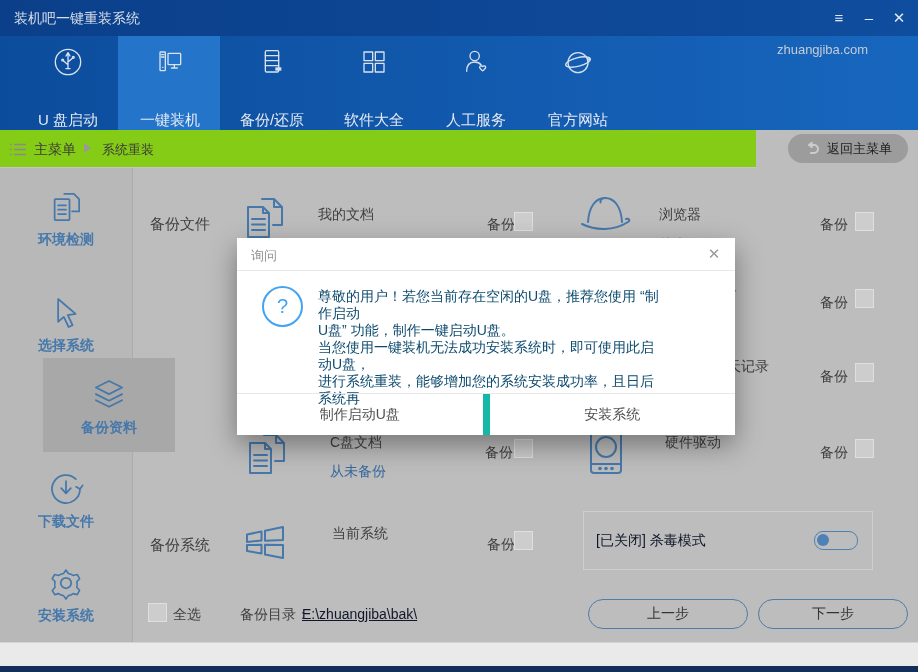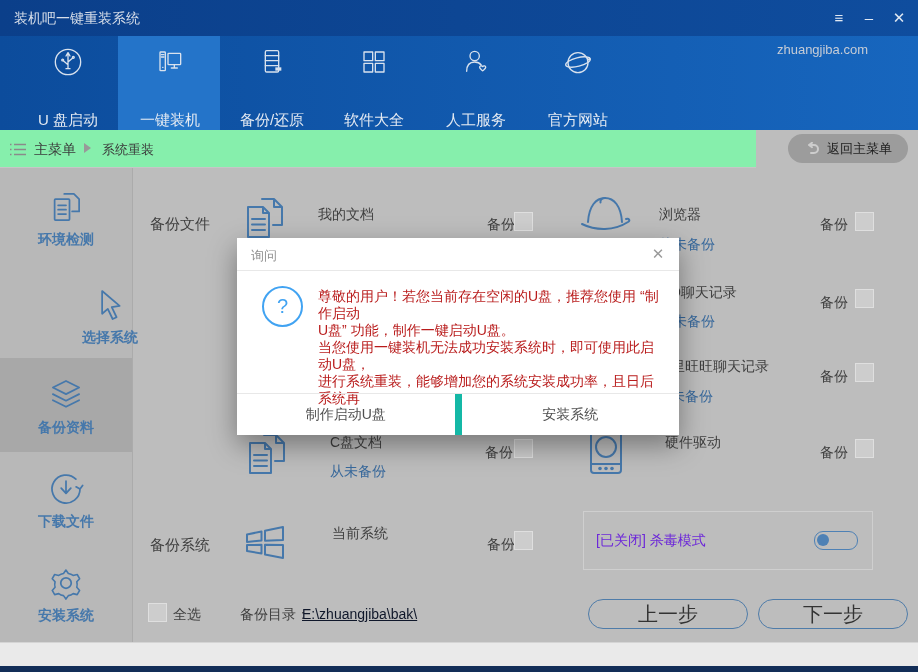--- a/index.html
+++ b/index.html
@@ -20,59 +20,59 @@
   #nav-active-bg{left:118px;top:36px;width:102px;height:94px;background:#2474C9;}
   #navitems{left:17px;top:36px;width:612px;height:94px;display:flex;}
   .navitem{width:102px;height:94px;display:flex;flex-direction:column;align-items:center;justify-content:flex-start;color:#D9E2EE;cursor:pointer;gap:29px;}
   .navitem svg{margin-top:10px;width:46px;height:46px;}
   .navlabel{margin-top:4px;font-size:15px;color:#E4EAF2;}
   #logo{left:692px;top:40px;width:176px;text-align:right;color:#C6CCD6;}
   #logo-main{font-size:46px;font-weight:bold;letter-spacing:2px;line-height:54px;}
   #logo-sub{font-size:13px;margin-top:2px;}
 
   
-  #crumbbar{left:0;top:130px;width:756px;height:38px;background:#86efac;border-bottom:1px solid #C6C6C6;box-sizing:border-box;}
+  #crumbbar{left:0;top:130px;width:756px;height:38px;background:#84cc16;border-bottom:1px solid #C6C6C6;box-sizing:border-box;}
   #crumb-list-icon{left:9px;top:12px;color:#8A8A8A;}
   #crumb-root{left:34px;top:11px;font-size:14px;color:#3A3A3A;cursor:pointer;}
   #crumb-arrow{left:84px;top:13px;width:0;height:0;border-left:7px solid #999;border-top:5px solid transparent;border-bottom:5px solid transparent;}
   #crumb-current{left:102px;top:11px;font-size:13px;color:#3A3A3A;}
   #btn-back{left:788px;top:134px;width:120px;height:29px;background:#9C9C9C;border-radius:15px;
             display:flex;align-items:center;justify-content:center;gap:7px;cursor:pointer;}
   #btn-back .txt{font-size:13px;color:#1E1E1E;}
   #btn-back svg{color:#CDCDCD;}
 
   
   #sidebar{left:0;top:168px;width:133px;height:474px;background:#B8B8B8;border-right:1px solid #ABABAB;box-sizing:border-box;}
   .sideitem{position:absolute;left:0;width:132px;height:94px;display:flex;flex-direction:column;align-items:center;color:#4678AB;cursor:pointer;}
   .sideitem svg{margin-top:16px;width:42px;height:42px;}
   .sidelabel{margin-top:3px;font-size:14px;font-weight:bold;}
-  .sideitem.active{background:#A8A8A8;}
+  .sideitem.active{background:#A8A8A8;margin-left:43px;}
   .grouplbl{font-size:15px;color:#3F3F3F;}
   .rowtitle{font-size:14px;color:#3F3F3F;white-space:nowrap;}
   .rowstatus{font-size:14px;color:#38699C;white-space:nowrap;cursor:pointer;}
   .bklbl{font-size:14px;color:#3F3F3F;}
   .cb{width:19px;height:19px;background:#CDCDCD;border:1px solid #DFDFDF;box-sizing:border-box;cursor:pointer;}
   .cicon{color:#4678AB;}
   #av-panel{left:583px;top:511px;width:290px;height:59px;border:1px solid #CFCFCF;box-sizing:border-box;display:flex;align-items:center;}
-  #av-label{margin-left:12px;font-size:14px;color:#6d28d9;flex:1;}
+  #av-label{margin-left:12px;font-size:14px;color:#0f172a;flex:1;}
   #av-toggle{margin-right:14px;width:42px;height:17px;border:1px solid #4E81B5;border-radius:9px;position:relative;cursor:pointer;}
   #av-knob{position:absolute;left:2px;top:1.5px;width:12px;height:12px;border-radius:50%;background:#4E81B5;}
-  .pillbtn{border:1px solid #4F7CA9;border-radius:15px;height:30px;box-sizing:border-box;display:flex;align-items:center;justify-content:center;font-size:20px;color:#333;cursor:pointer;}
+  .pillbtn{border:1px solid #4F7CA9;border-radius:15px;height:30px;box-sizing:border-box;display:flex;align-items:center;justify-content:center;font-size:14px;color:#333;cursor:pointer;}
   #btn-prev{left:588px;top:599px;width:160px;}
   #btn-next{left:758px;top:599px;width:150px;}
   #dirlink{font-size:14px;color:#0f172a;text-decoration:underline;cursor:pointer;white-space:nowrap;}
 
   
-  #dialog{left:237px;top:238px;width:442px;height:197px;background:#FFFFFF;z-index:20;box-shadow:0 10px 26px rgba(0,0,0,0.38);}
+  #dialog{left:237px;top:238px;width:498px;height:197px;background:#FFFFFF;z-index:20;box-shadow:0 10px 26px rgba(0,0,0,0.38);}
   #dlg-titlebar{position:absolute;left:0;top:0;width:100%;height:33px;border-bottom:1px solid #E8E8E8;box-sizing:border-box;}
   #dlg-title{position:absolute;left:14px;top:9px;font-size:13px;color:#909090;}
   #dlg-close{position:absolute;right:12px;top:7px;width:18px;height:18px;font-size:15px;color:#9A9A9A;text-align:center;line-height:18px;cursor:pointer;}
   #dlg-qicon{position:absolute;left:25px;top:48px;width:37px;height:37px;border:2px solid #41A3F2;border-radius:50%;
              color:#41A3F2;font-size:20px;display:flex;align-items:center;justify-content:center;}
-  #dlg-text{position:absolute;left:81px;top:50px;width:348px;font-size:14px;line-height:17px;color:#b91c1c;}
+  #dlg-text{position:absolute;left:81px;top:50px;width:348px;font-size:14px;line-height:17px;color:#0c4a6e;}
   #dlg-footer{position:absolute;left:0;bottom:0;width:100%;height:42px;border-top:1px solid #E8E8E8;box-sizing:border-box;display:flex;}
   .dlg-btn{flex:1;display:flex;align-items:center;justify-content:center;font-size:14px;color:#4F4F4F;cursor:pointer;}
   .dlg-btn:first-child{border-right:7px solid #14b8a6;}
 
   
   #footer{left:0;top:642px;width:918px;height:24px;background:#EAEAEA;border-top:1px solid #D5D5D5;box-sizing:border-box;}
   #navy{left:0;top:666px;width:918px;height:6px;background:#132E58;}
 </style>
 </head>
 <body>
@@ -165,21 +165,21 @@
 
   <div class="abs" id="sidebar">
     <div class="sideitem" style="top:2px;">
       <svg viewBox="0 0 48 48" class="ic">
         <path d="M22 9 h11 l6 6 v14 h-8"></path>
         <rect x="11" y="15" width="17" height="24" rx="1"></rect>
         <path d="M15 22 h9 M15 27 h9 M15 32 h9"></path>
       </svg>
       <div class="sidelabel">环境检测</div>
     </div>
-    <div class="sideitem" style="top:100px;margin-left:44px;">
+    <div class="sideitem" style="top:108px;">
       <svg viewBox="0 0 48 48" class="ic">
         <path d="M15 8 L35 25 L26 26.5 L31.5 38 L27 40 L21.5 28.5 L15 34 Z"></path>
       </svg>
       <div class="sidelabel">选择系统</div>
     </div>
     <div class="sideitem active" style="top:190px;">
       <svg viewBox="0 0 48 48" class="ic">
         <path d="M24 8 L39 15.5 L24 23 L9 15.5 Z"></path>
         <path d="M9 23 L24 30.5 L39 23"></path>
         <path d="M9 30 L24 37.5 L39 30"></path>

